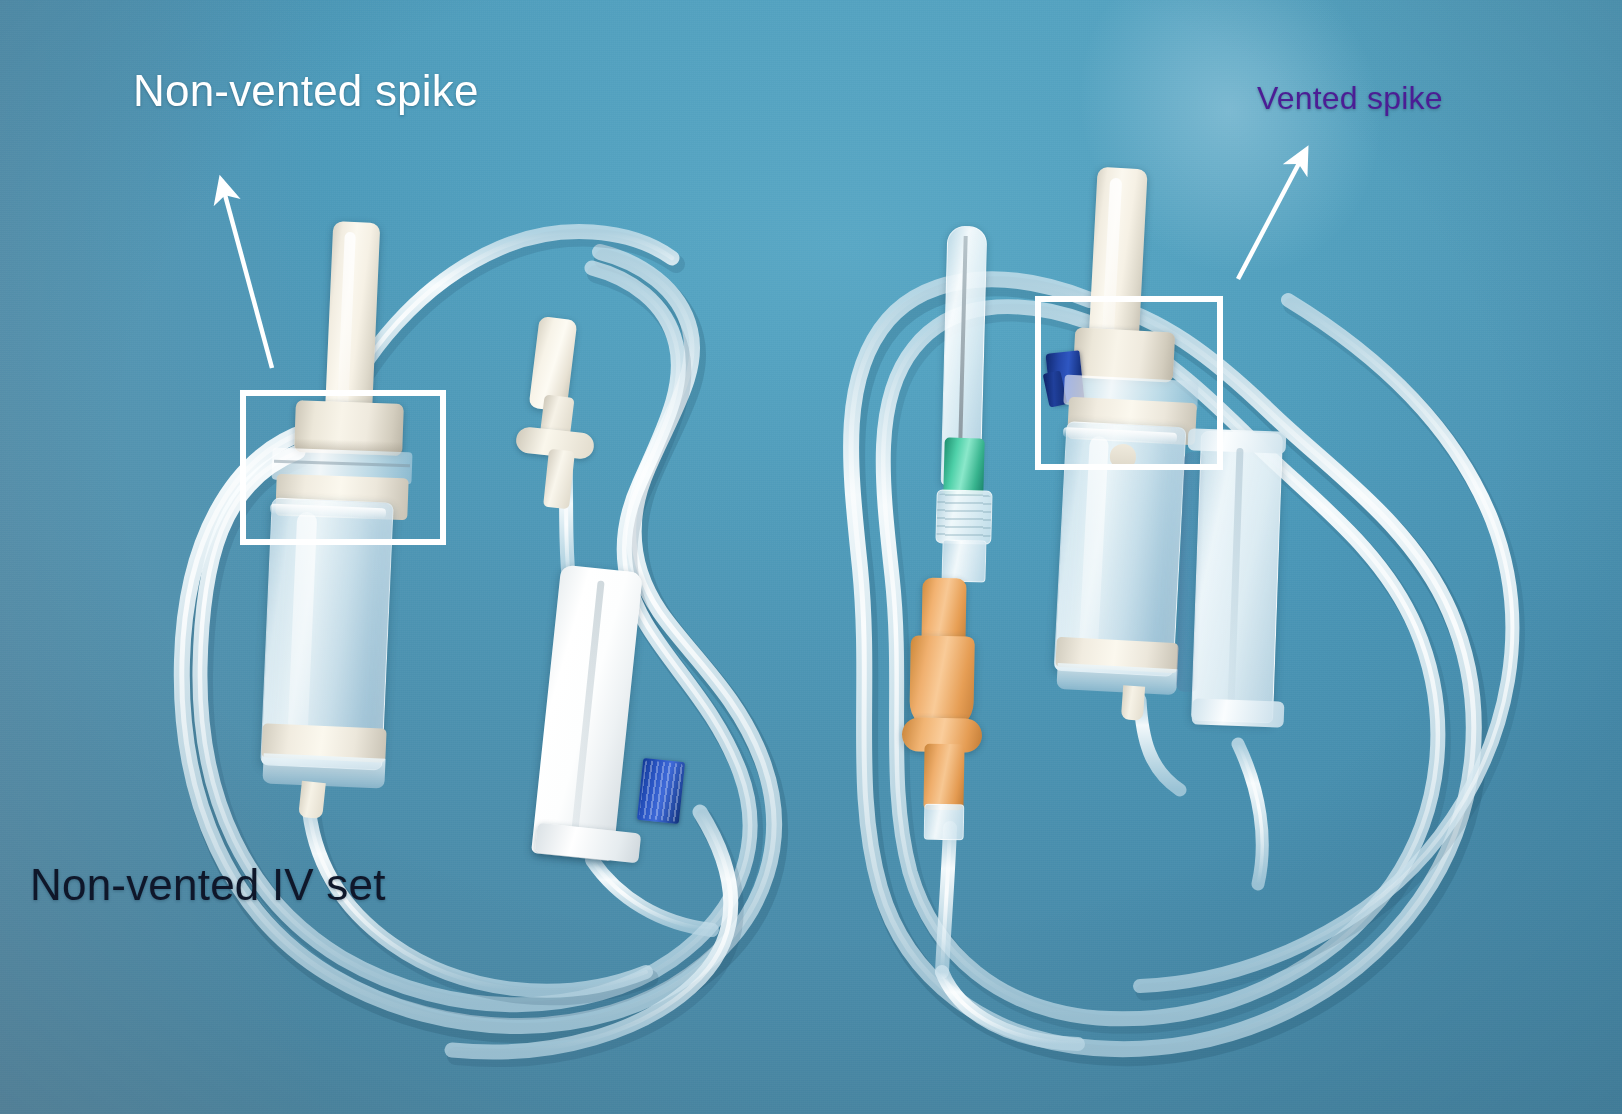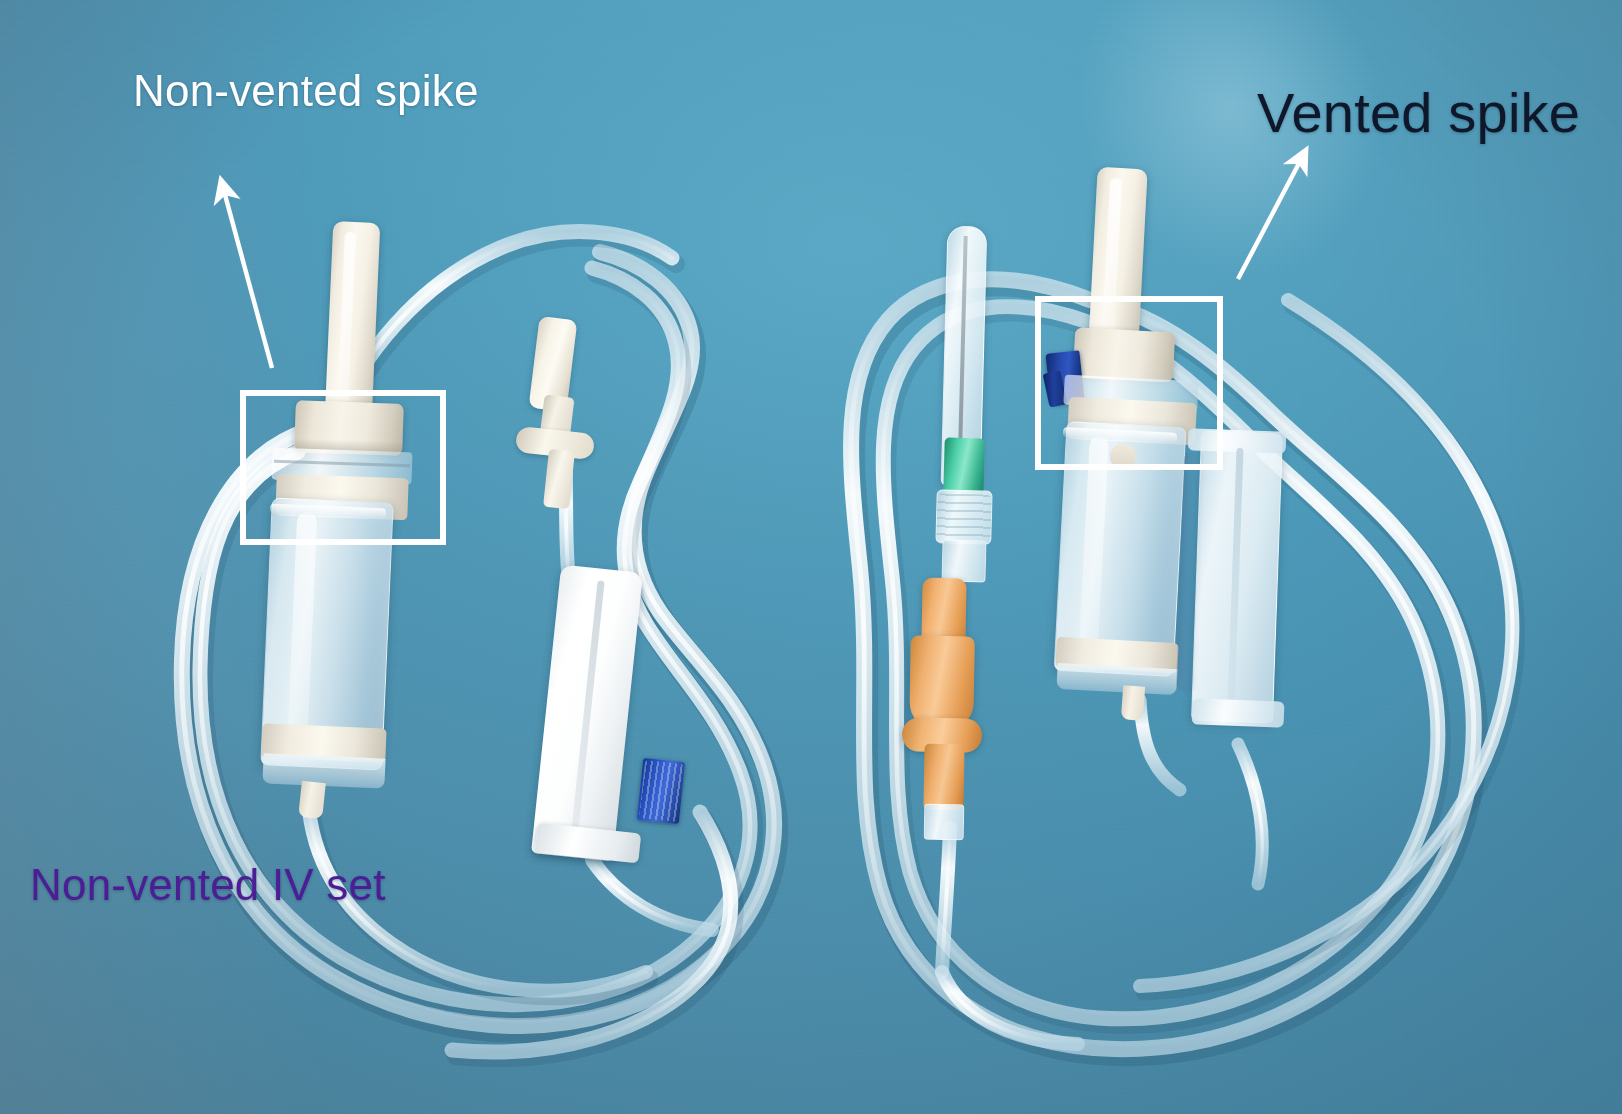--- a/index.html
+++ b/index.html
@@ -366,16 +366,16 @@
     <defs>
       <marker id="ah" markerWidth="7" markerHeight="7" refX="5.2" refY="3.5" orient="auto">
         <path d="M0,0.4 L6.4,3.5 L0,6.6 L1.7,3.5 Z" fill="#ffffff"></path>
       </marker>
     </defs>
     <line id="arrow0" stroke="#ffffff" stroke-width="4.5" marker-end="url(#ah)" x1="272" y1="368" x2="221" y2="180"></line>
     <line id="arrow1" stroke="#ffffff" stroke-width="4.5" marker-end="url(#ah)" x1="1238" y1="279" x2="1306" y2="150"></line>
   </svg>
 
   <div class="callout" id="c0" style="left: 133px; top: 66px; font-size: 44px; color: rgb(255, 255, 255);">Non-vented spike</div>
-  <div class="callout" id="c1" style="left: 1257px; top: 80px; font-size: 56px; color: #0f172a;">Vented spike</div>
-  <div class="callout" id="c2" style="left: 30px; top: 860px; font-size: 44px; color: #4c1d95;">Non-vented IV set</div>
+  <div class="callout" id="c1" style="left: 1257px; top: 80px; font-size: 32px; color: #4c1d95;">Vented spike</div>
+  <div class="callout" id="c2" style="left: 30px; top: 860px; font-size: 44px; color: #0f172a;">Non-vented IV set</div>
 
 </div>
 
 </body></html>

